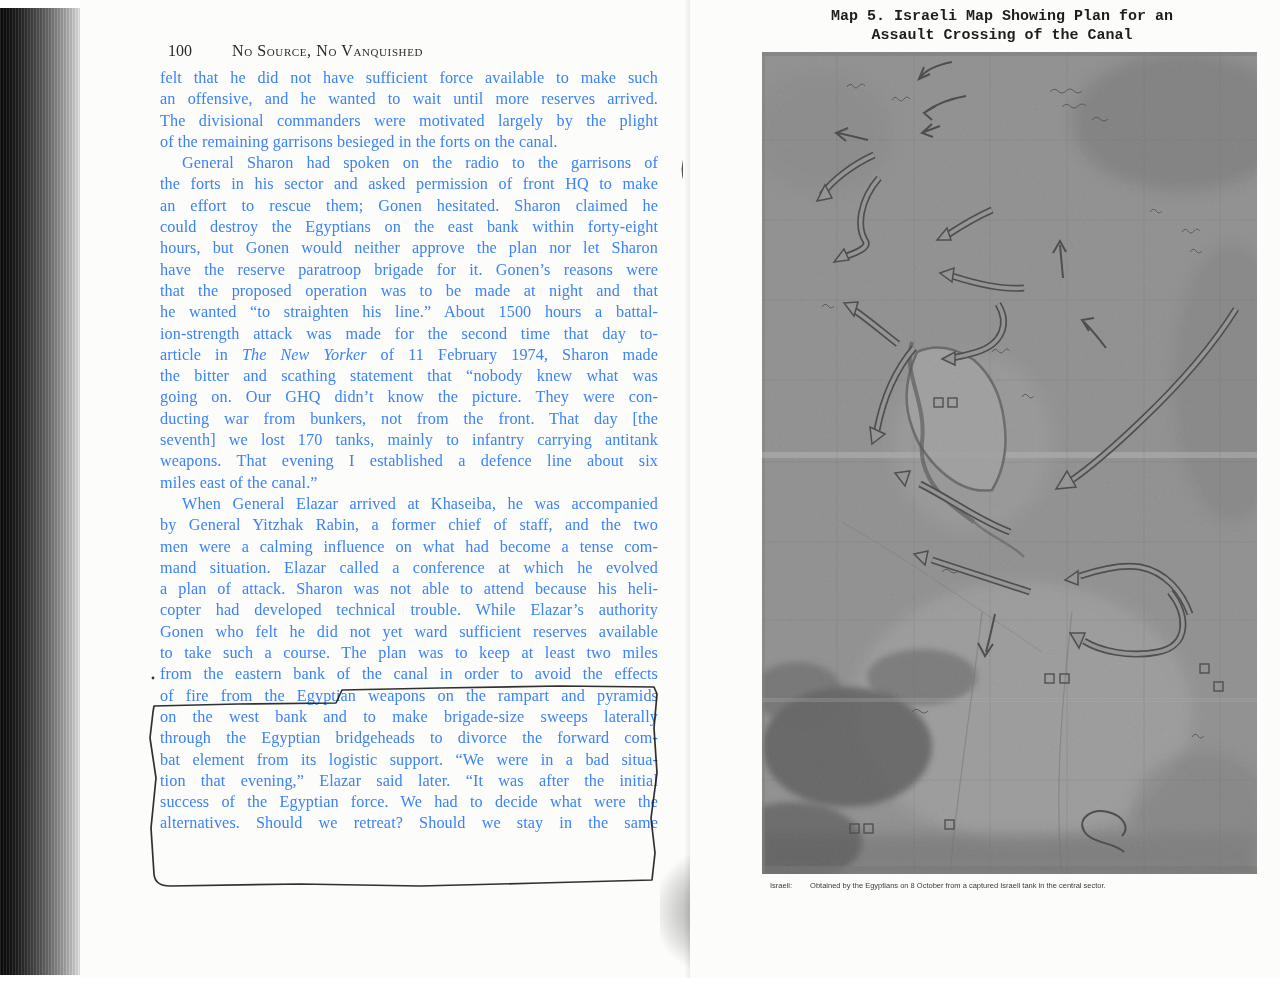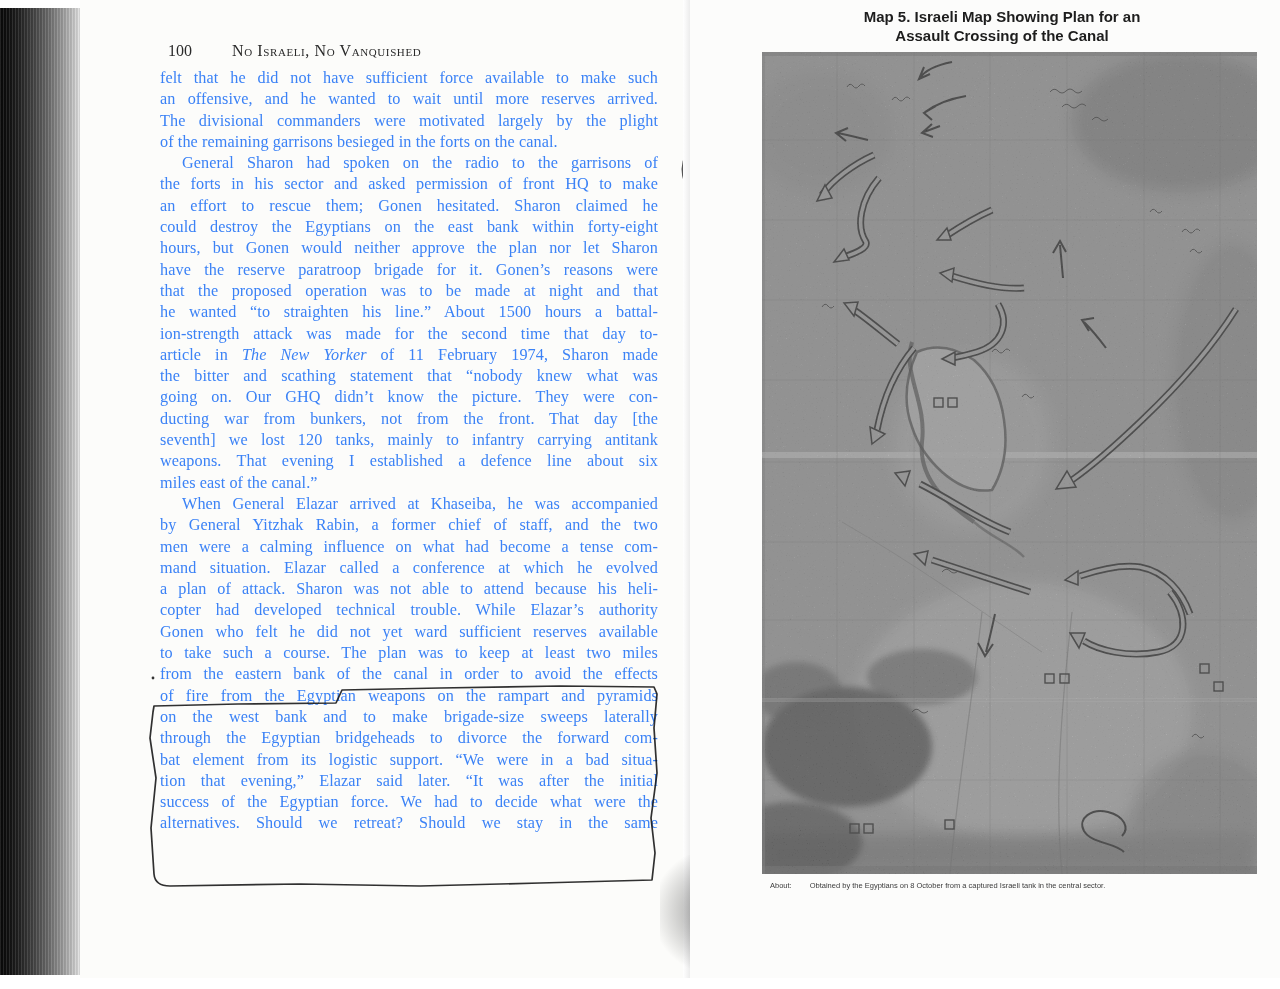--- a/index.html
+++ b/index.html
@@ -22,59 +22,59 @@
   .tl.pl{text-align-last:left;}
   .tl .it{font-style:italic;}
   
   #gutter{position:absolute;left:683px;top:0;width:82px;height:978px;
     background:linear-gradient(90deg,#ffffff 0%,#e0e0e0 14%,#b3b3b3 30%,#a9a9a9 44%,#c6c6c6 62%,#dcdcdc 82%,#ebebeb 100%);}
   #gutter-blob{position:absolute;left:660px;top:855px;width:140px;height:125px;
     background:radial-gradient(ellipse at 46% 45%, rgba(35,35,35,0.55) 0%, rgba(35,35,35,0.25) 38%, rgba(35,35,35,0) 68%);}
   
   #right-page{position:absolute;left:690px;top:0;width:590px;height:978px;background:#fcfcfb;}
   #map-title{position:absolute;left:752px;top:7px;width:500px;text-align:center;
-    font-family:Liberation Sans, sans-serif;font-weight:bold;font-size:15px;line-height:19px;color:#1d1d1d;}
+    font-family:Liberation Mono, monospace;font-weight:bold;font-size:15px;line-height:19px;color:#1d1d1d;}
   #map-figure{position:absolute;left:762px;top:52px;width:495px;height:822px;}
   #source-line{position:absolute;left:770px;top:881px;width:470px;
     font-family:"Liberation Sans", sans-serif;font-size:7.5px;color:#3c3c3c;display:flex;}
   #source-label{margin-right:18px;}
   
   .overlay{position:absolute;pointer-events:none;}
 </style>
 </head>
 <body>
 
 <div id="stage">
 
   <div id="spine"></div>
 
   <div id="left-page">
     <div id="page-header">
       <span id="page-number">100</span>
-      <span id="running-title">No Israeli, No Vanquished</span>
+      <span id="running-title">No Source, No Vanquished</span>
     </div>
     <div id="text-column">
       <div class="tl">felt that he did not have sufficient force available to make such</div>
       <div class="tl">an offensive, and he wanted to wait until more reserves arrived.</div>
       <div class="tl">The divisional commanders were motivated largely by the plight</div>
       <div class="tl pl">of the remaining garrisons besieged in the forts on the canal.</div>
       <div class="tl ind">General Sharon had spoken on the radio to the garrisons of</div>
       <div class="tl">the forts in his sector and asked permission of front HQ to make</div>
       <div class="tl">an effort to rescue them; Gonen hesitated. Sharon claimed he</div>
       <div class="tl">could destroy the Egyptians on the east bank within forty-eight</div>
       <div class="tl">hours, but Gonen would neither approve the plan nor let Sharon</div>
       <div class="tl">have the reserve paratroop brigade for it. Gonen’s reasons were</div>
       <div class="tl">that the proposed operation was to be made at night and that</div>
       <div class="tl">he wanted “to straighten his line.” About 1500 hours a battal-</div>
       <div class="tl">ion-strength attack was made for the second time that day to-</div>
       <div class="tl"><span>article in </span><span class="it">The New Yorker</span><span> of 11 February 1974, Sharon made</span></div>
       <div class="tl">the bitter and scathing statement that “nobody knew what was</div>
       <div class="tl">going on. Our GHQ didn’t know the picture. They were con-</div>
       <div class="tl">ducting war from bunkers, not from the front. That day [the</div>
-      <div class="tl">seventh] we lost 120 tanks, mainly to infantry carrying antitank</div>
+      <div class="tl">seventh] we lost 170 tanks, mainly to infantry carrying antitank</div>
       <div class="tl">weapons. That evening I established a defence line about six</div>
       <div class="tl pl">miles east of the canal.”</div>
       <div class="tl ind">When General Elazar arrived at Khaseiba, he was accompanied</div>
       <div class="tl">by General Yitzhak Rabin, a former chief of staff, and the two</div>
       <div class="tl">men were a calming influence on what had become a tense com-</div>
       <div class="tl">mand situation. Elazar called a conference at which he evolved</div>
       <div class="tl">a plan of attack. Sharon was not able to attend because his heli-</div>
       <div class="tl">copter had developed technical trouble. While Elazar’s authority</div>
       <div class="tl">Gonen who felt he did not yet ward sufficient reserves available</div>
       <div class="tl">to take such a course. The plan was to keep at least two miles</div>
@@ -268,17 +268,17 @@
             <path d="M308,581 L323,581 L317,596 Z" fill="#a8a8a8" stroke="#3e3e3e" stroke-width="1.5"></path>
           </g>
       </g>
     </g>
 
     <rect x="0" y="0" width="495" height="822" filter="url(#nz)" opacity="0.22"></rect>
     <rect x="0" y="0" width="495" height="822" filter="url(#nzw)" opacity="0.15"></rect>
   </svg>
 
   <div id="source-line">
-    <span id="source-label">About:</span>
+    <span id="source-label">Israeli:</span>
     <span id="source-text">Obtained by the Egyptians on 8 October from a captured Israeli tank in the central sector.</span>
   </div>
 
 </div>
 
 </body></html>

